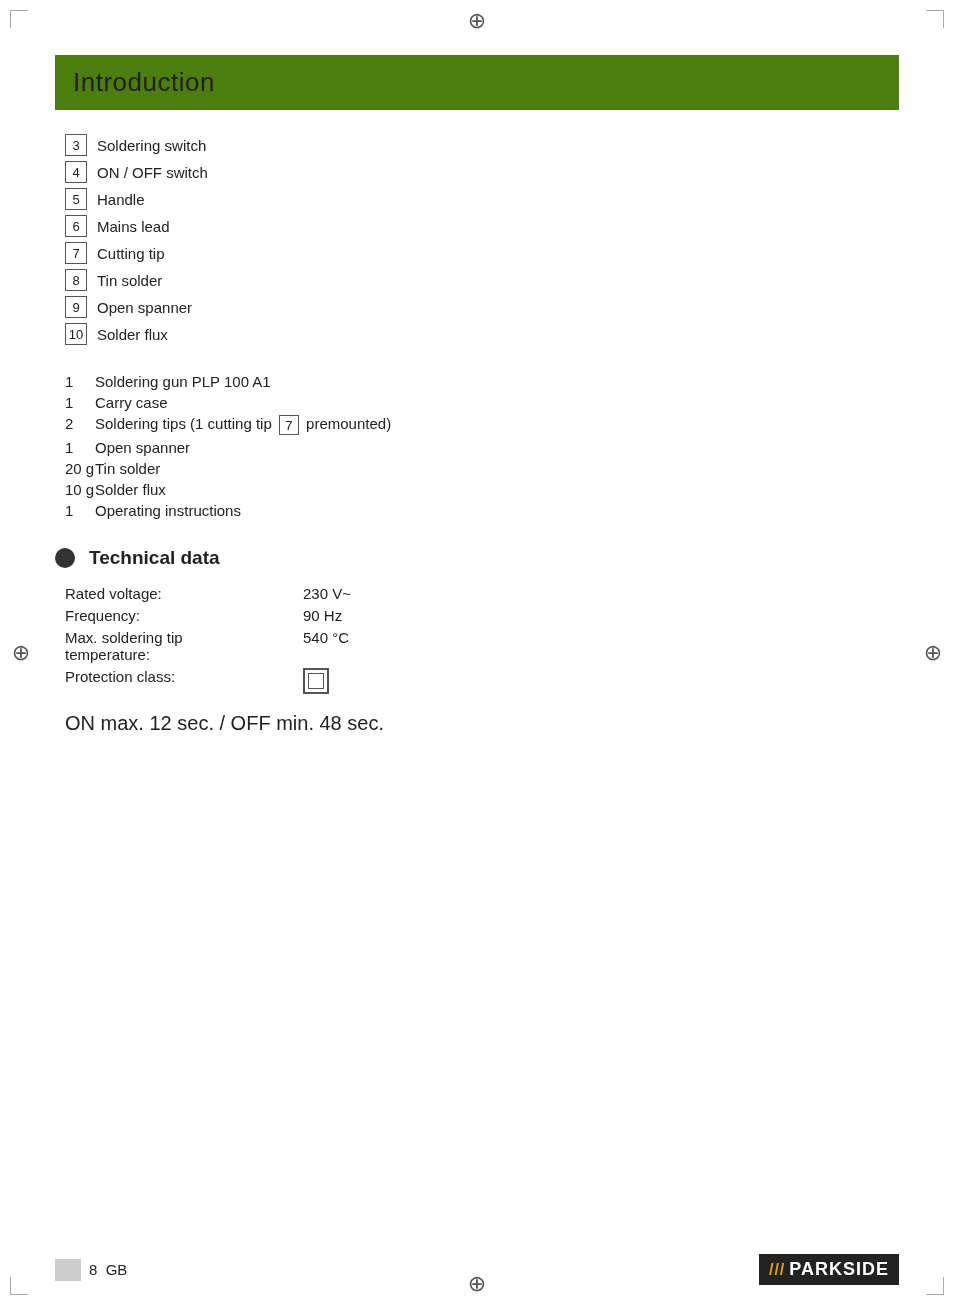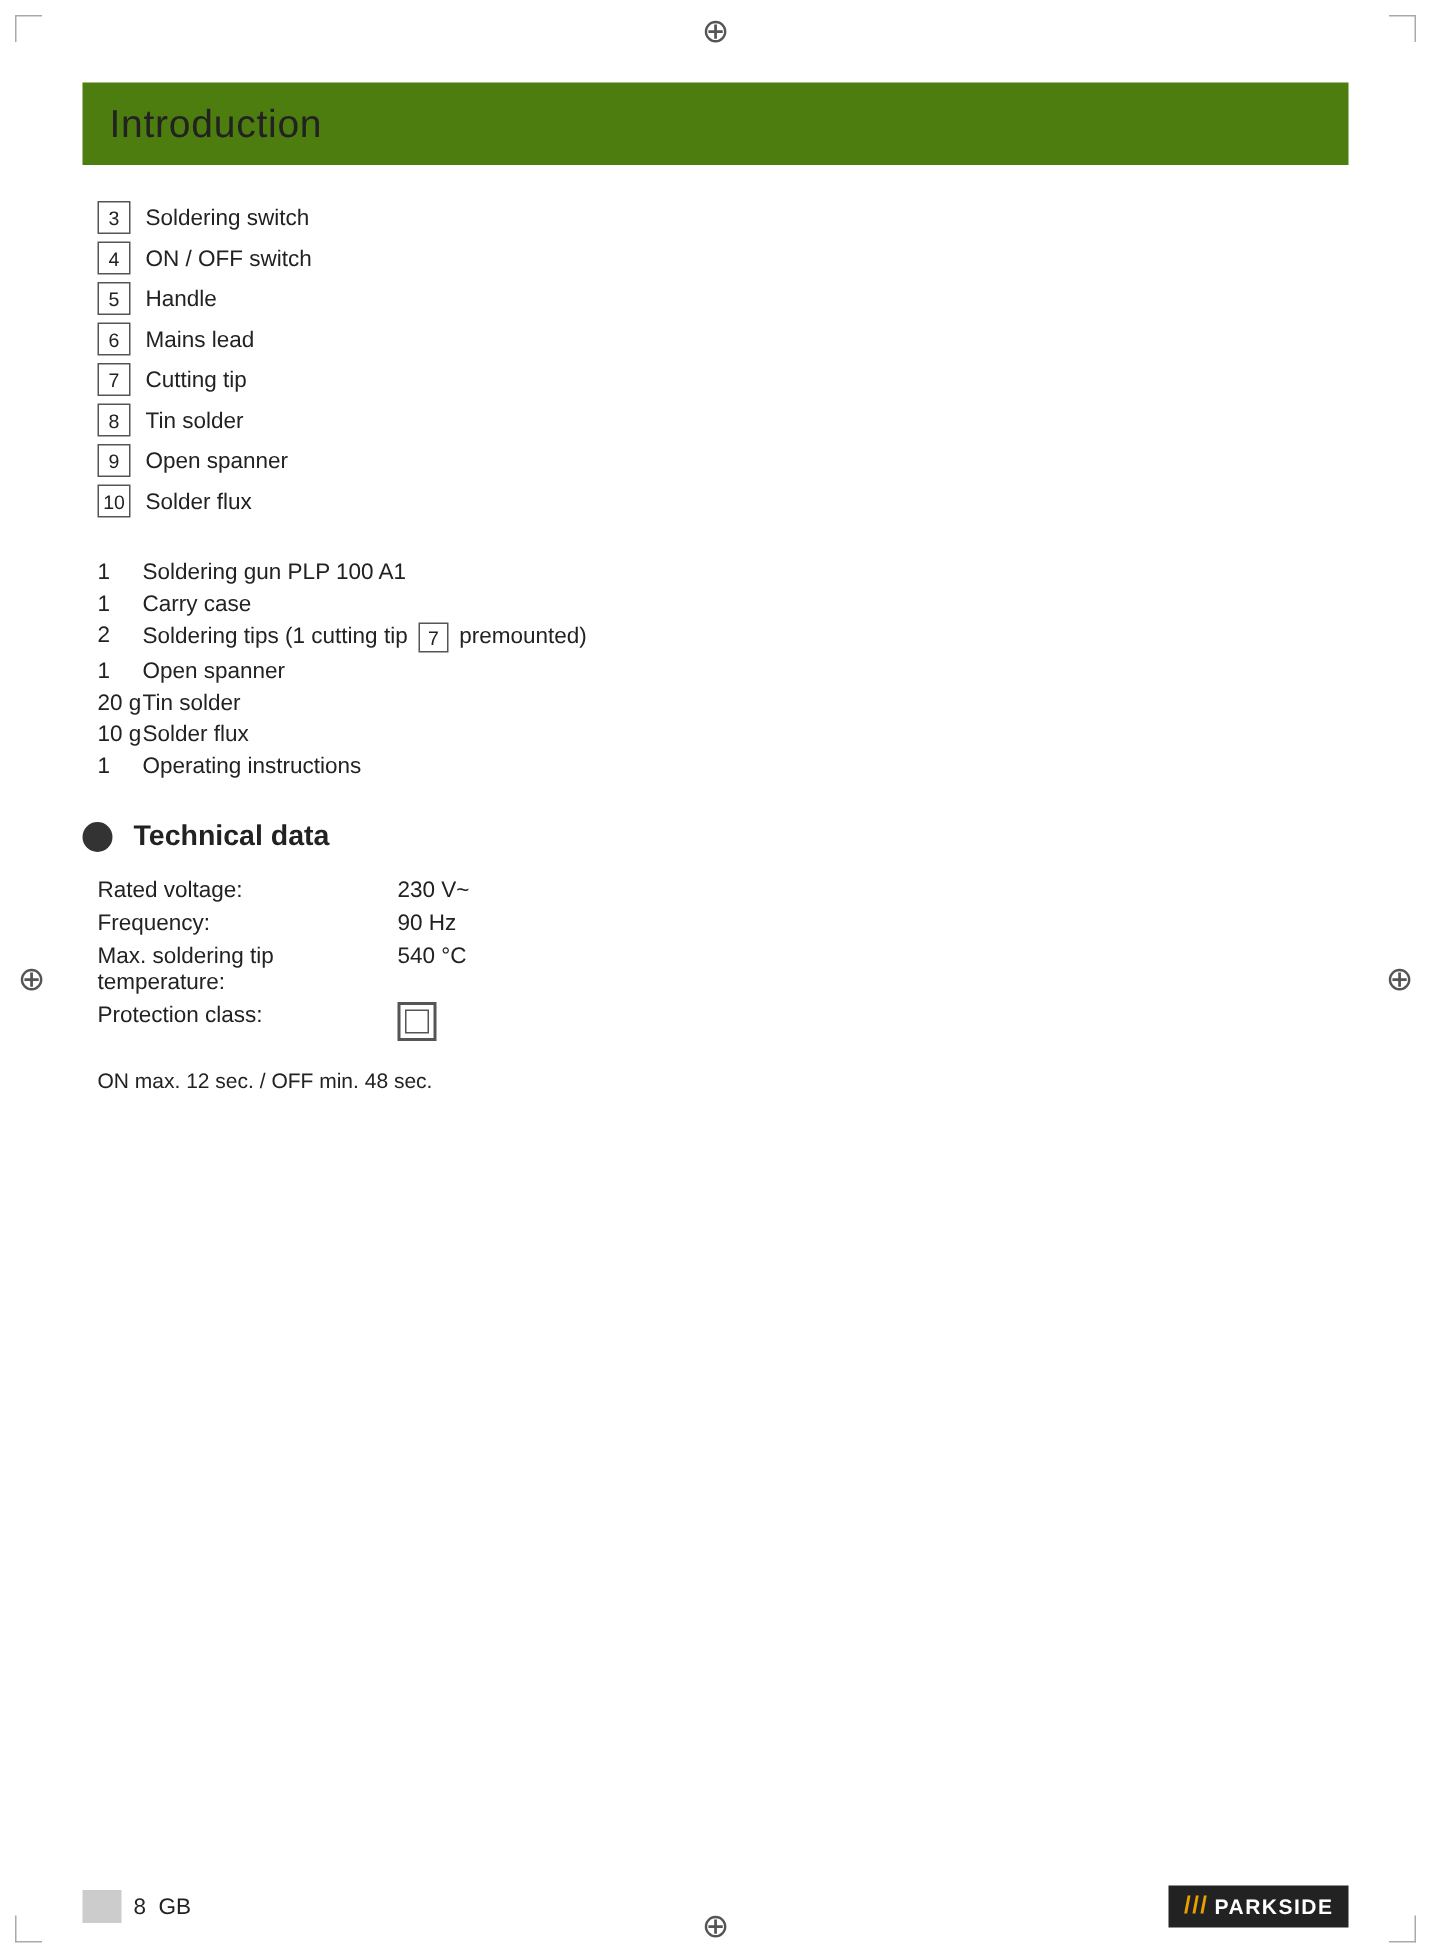--- a/index.html
+++ b/index.html
@@ -162,34 +162,35 @@
       margin-top: 10px;
       margin-bottom: 18px;
       padding-left: 10px;
     }
 
     .tech-row {
       display: flex;
       margin-bottom: 5px;
       font-size: 15px;
       align-items: flex-start;
+      gap: 38px;
     }
 
     .tech-label {
       min-width: 200px;
       color: #222;
     }
 
     .tech-value {
       color: #222;
     }
 
     
     .on-off-note {
-      font-size: 14px;
+      font-size: 20px;
       margin-top: 14px;
       margin-bottom: 20px;
       padding-left: 10px;
     }
 
     
     .page-footer {
       position: absolute;
       bottom: 20px;
       left: 55px;
@@ -218,21 +219,21 @@
 
     .brand-logo {
       display: flex;
       align-items: center;
       background: #222;
       padding: 5px 10px;
     }
 
     .brand-logo span {
       color: #ffffff;
-      font-size: 14px;
+      font-size: 18px;
       font-weight: bold;
       letter-spacing: 1px;
     }
 
     .brand-logo .triple-slash {
       color: #e8a000;
       font-size: 16px;
       font-weight: bold;
       margin-right: 4px;
     }

